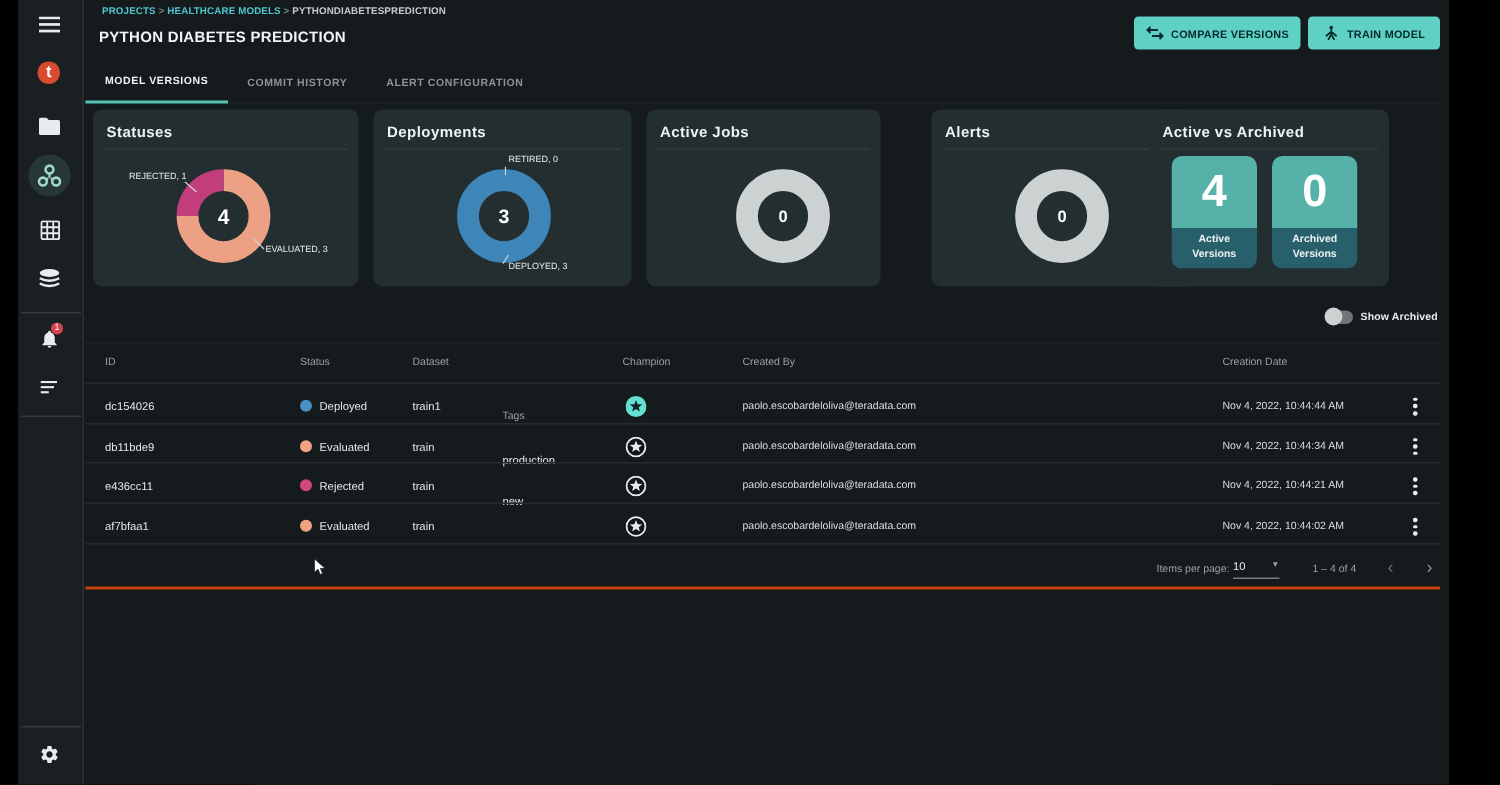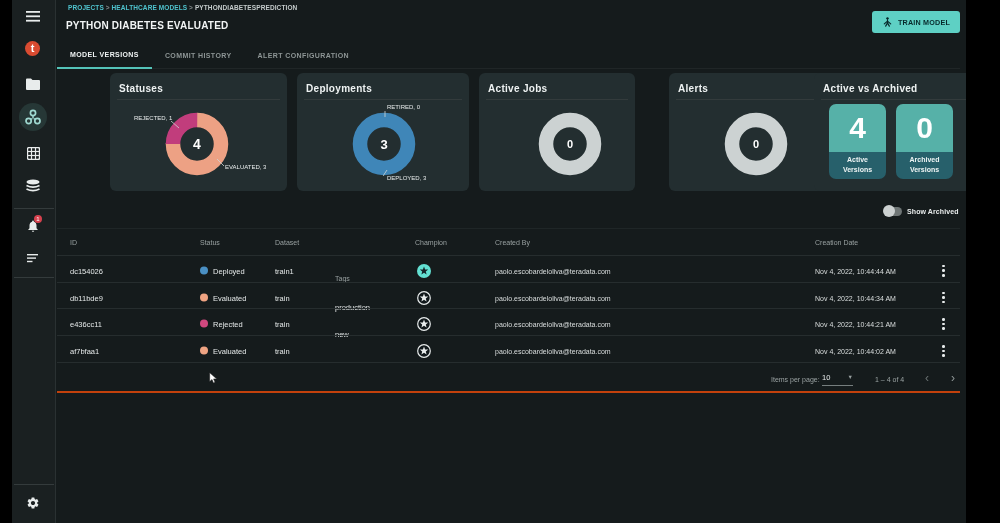--- a/index.html
+++ b/index.html
@@ -29,21 +29,21 @@
 
   
   #tabs { position:absolute; left:57px; top:44px; height:25px; display:flex;
     border-bottom:1px solid rgba(255,255,255,0.05); width:903px; }
   .tab { height:25px; padding:0 13px 2px 13px; display:flex; align-items:center;
     font-size:7px; font-weight:bold; letter-spacing:0.4px; color:#8d9595; }
   .tab.active { color:#f0f4f4; border-bottom:2px solid #54c3b8; }
 
   
   .card { position:absolute; top:73px; height:118px; background:#232e30;
-    border-radius:6px;margin-left:48px; }
+    border-radius:6px; }
   .card h3 { position:absolute; left:9px; top:10px; font-size:10px; font-weight:bold;
     letter-spacing:0.3px; color:#eef2f2; }
   .card .divider { position:absolute; left:7px; right:7px; top:26px; height:1px;
     background:#333b3c; }
   .dlabel { position:absolute; font-size:6px; color:#e8ecec; white-space:nowrap; }
 
   
   .tile { position:absolute; top:31px; width:57px; height:75px; border-radius:7px;
     overflow:hidden; }
   .tile .num { height:48px; background:#56b1a8; color:#fff; display:flex;
@@ -136,21 +136,28 @@
       <rect x="0" y="6.8" width="5.5" height="1.4" fill="#e8ecec"></rect>
     </svg>
     <div class="sep" style="top:277px"></div>
     <div class="sep" style="top:484px"></div>
     <svg class="abs" style="left:14px;top:496px" width="14" height="14" viewBox="0 0 24 24">
       <path fill="#e8ecec" d="M19.14 12.94c.04-.3.06-.61.06-.94 0-.32-.02-.64-.07-.94l2.03-1.58a.49.49 0 0 0 .12-.61l-1.92-3.32a.488.488 0 0 0-.59-.22l-2.39.96c-.5-.38-1.03-.7-1.62-.94l-.36-2.54a.484.484 0 0 0-.48-.41h-3.84c-.24 0-.43.17-.47.41l-.36 2.54c-.59.24-1.13.57-1.62.94l-2.39-.96c-.22-.08-.47 0-.59.22L2.74 8.87c-.12.21-.08.47.12.61l2.03 1.58c-.05.3-.09.63-.09.94s.02.64.07.94l-2.03 1.58a.49.49 0 0 0-.12.61l1.92 3.32c.12.22.37.29.59.22l2.39-.96c.5.38 1.03.7 1.62.94l.36 2.54c.05.24.24.41.48.41h3.84c.24 0 .44-.17.47-.41l.36-2.54c.59-.24 1.13-.56 1.62-.94l2.39.96c.22.08.47 0 .59-.22l1.92-3.32c.12-.22.07-.47-.12-.61l-2.01-1.58zM12 15.6c-1.98 0-3.6-1.62-3.6-3.6s1.62-3.6 3.6-3.6 3.6 1.62 3.6 3.6-1.62 3.6-3.6 3.6z"></path>
     </svg>
   </div>
 
   <div id="crumb"><span class="teal">PROJECTS</span> <span style="color:#7d8585">&gt;</span> <span class="teal">HEALTHCARE MODELS</span> <span style="color:#7d8585">&gt;</span> <span style="color:#c4cbcb">PYTHONDIABETESPREDICTION</span></div>
-  <div id="title">PYTHON DIABETES EVALUATED</div>
+  <div id="title">PYTHON DIABETES PREDICTION</div>
+  <div class="btn" id="btn1">
+    <svg width="12" height="10" viewBox="0 0 12 10">
+      <path d="M3 1 L1 3 L3 5 M1 3 L8 3" stroke="#07292b" stroke-width="1.3" fill="none"></path>
+      <path d="M9 5 L11 7 L9 9 M11 7 L4 7" stroke="#07292b" stroke-width="1.3" fill="none"></path>
+    </svg>
+    <span>COMPARE VERSIONS</span>
+  </div>
   <div class="btn" id="btn2">
     <svg width="11" height="12" viewBox="0 0 24 24">
       <circle cx="12" cy="4" r="2.6" fill="#07292b"></circle>
       <path d="M12 7 L12 14 M12 10 L5 16 M12 10 L19 16 M12 14 L8 21 M12 14 L16 21" stroke="#07292b" stroke-width="2.6" fill="none" stroke-linecap="round"></path>
     </svg>
     <span>TRAIN MODEL</span>
   </div>
 
   <div id="tabs">
     <div class="tab active">MODEL VERSIONS</div>

